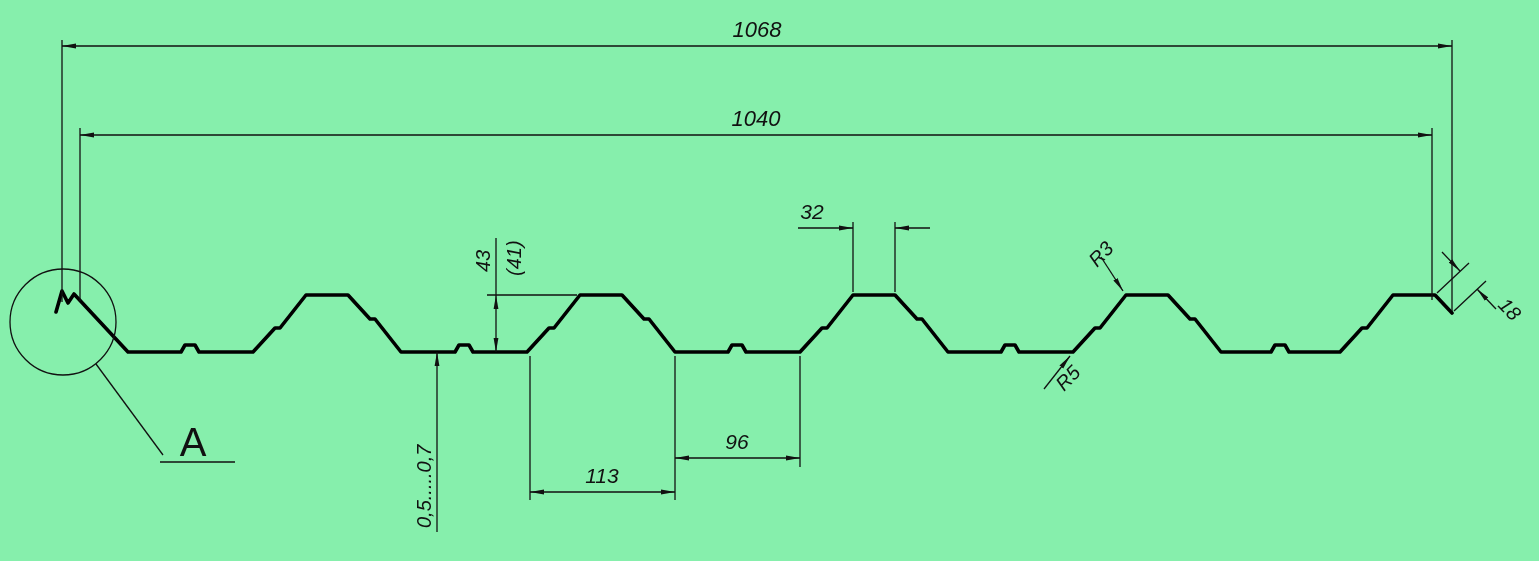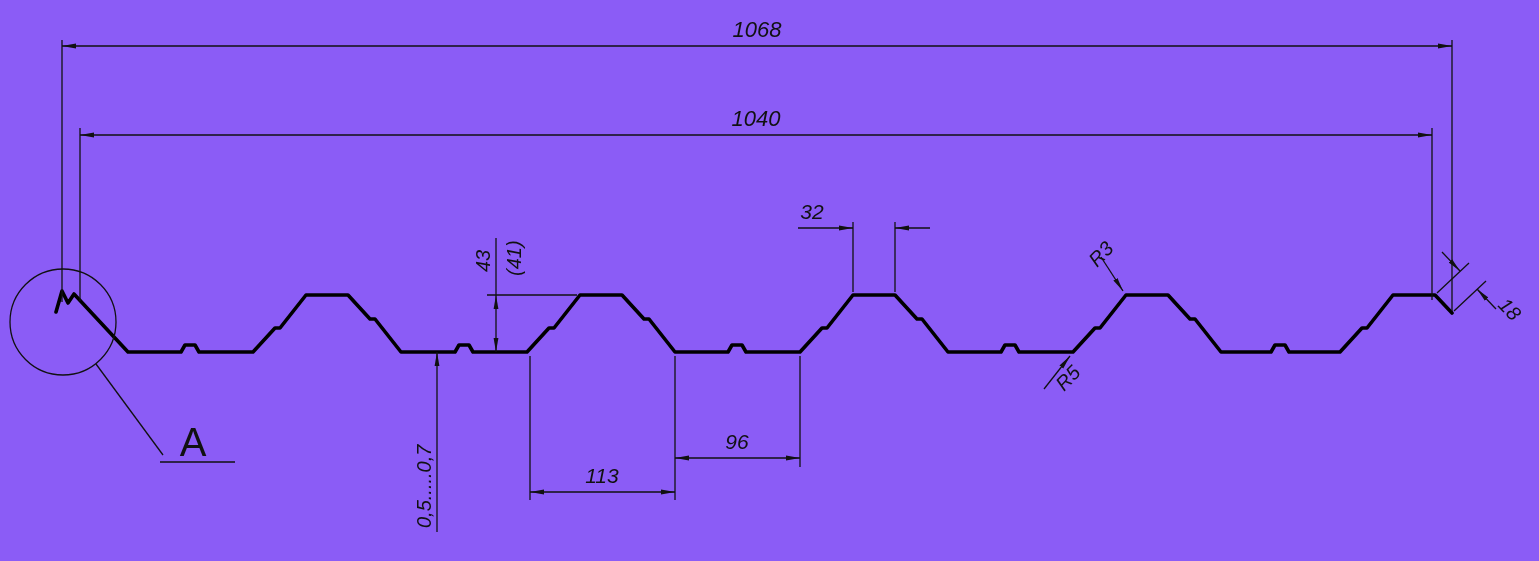--- a/index.html
+++ b/index.html
@@ -4,21 +4,21 @@
 <style>
   html, body {
     margin: 0;
     padding: 0;
     background: #ffffff;
   }
   .canvas {
     position: relative;
     width: 1539px;
     height: 561px;
-    background: #8b5cf6;
+    background: #86efac;
     overflow: hidden;
   }
   svg { display: block; }
   .dim-text {
     font-family: "Liberation Sans", sans-serif;
     font-style: italic;
     font-size: 21px;
     fill: #111111;
   }
   .dim-text-lg {

